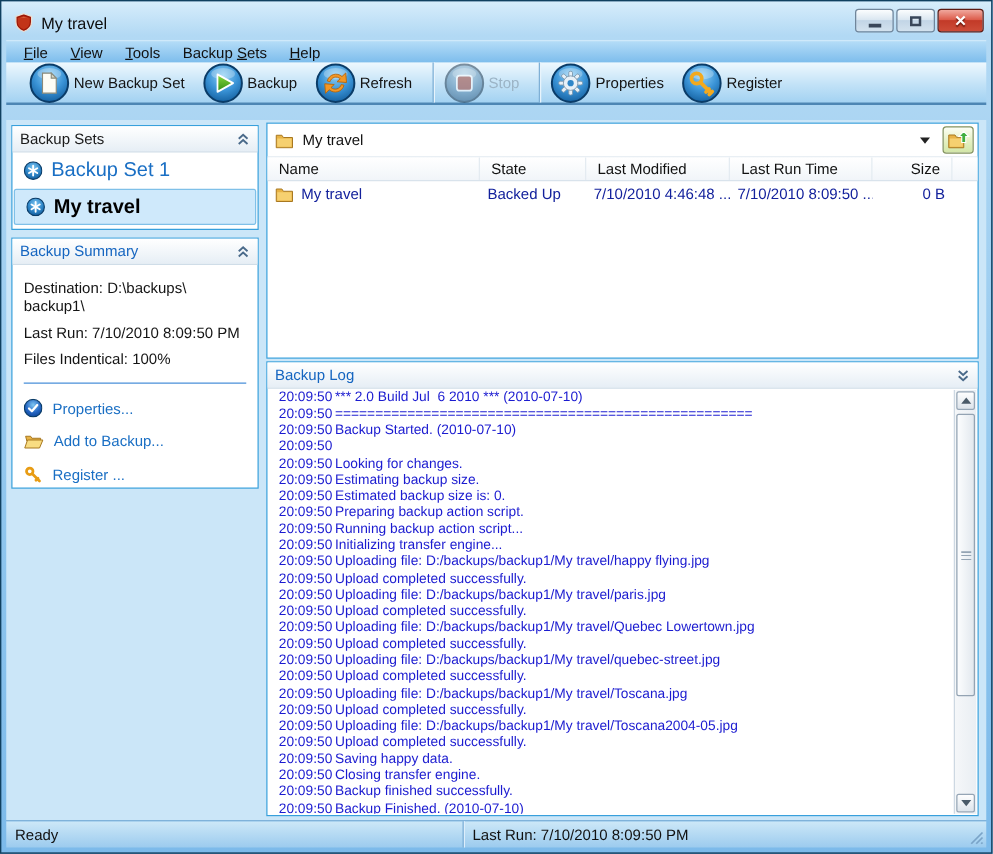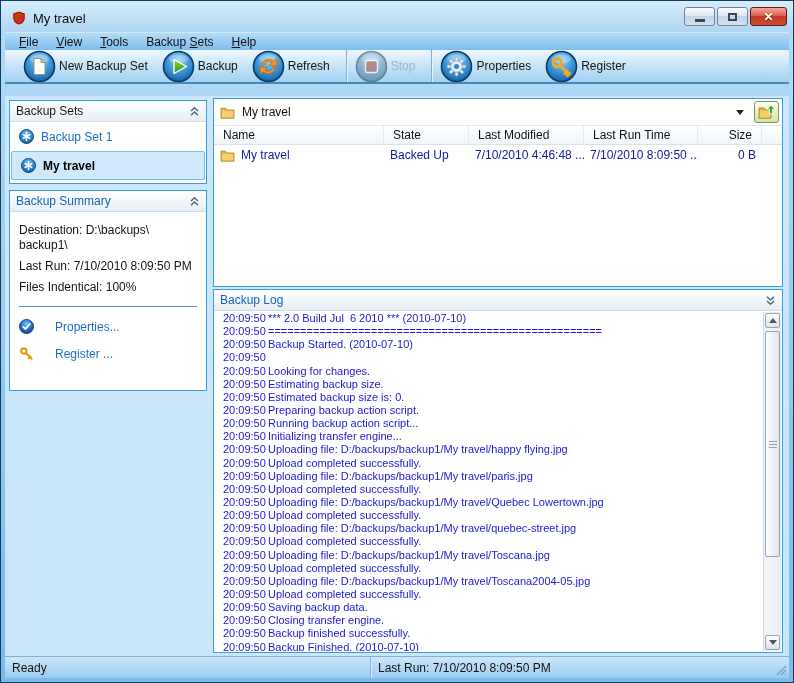--- a/index.html
+++ b/index.html
@@ -42,28 +42,28 @@
   .content { position:absolute; left:4px; right:4px; top:95px; bottom:26px; background:#cbe6f8; }
 
   .panel { position:absolute; background:#fff; border:1px solid #38a0dc; }
   .panel-header { height:21px; display:flex; align-items:center; padding:0 6px;
     background:linear-gradient(#ffffff,#e6eef5); border-bottom:1px solid #cfdde8; font-size:12px; color:#1a1a1a; }
   .panel-header .ph-title { flex:1; }
   .panel-header.blue .ph-title { color:#1565c0; }
 
   
   .sb-panel-sets { left:4px; top:4px; width:198px; height:84px; }
-  .bs-item { height:29px; display:flex; align-items:center; gap:7px; padding-left:9px; font-size:12px; color:#1a6fc4; }
+  .bs-item { height:29px; display:flex; align-items:center; gap:7px; padding-left:9px; font-size:16px; color:#1a6fc4; }
   .bs-item.selected { background:#cfe9fb; border:1px solid #7fc0e8; border-radius:2px; margin:0 1px; color:#000; font-weight:bold; }
 
   .sb-panel-sum { left:4px; top:94px; width:198px; height:201px; }
   .sum-body { padding:5px 9px 0 9px; font-size:12px; color:#141414; }
   .sum-line { margin:6px 0; line-height:15px; }
   .sum-hr { border:none; border-top:1px solid #4a90d9; margin:11px 0 4px 0; }
-  .sum-link { display:flex; align-items:center; gap:21px; color:#1a6fc4; font-size:12px; margin:12px 0; cursor:default; }
+  .sum-link { display:flex; align-items:center; gap:8px; color:#1a6fc4; font-size:12px; margin:12px 0; cursor:default; }
 
   
   .main-top { left:208px; right:6px; top:2px; height:189px; }
   .pathbar { height:27px; display:flex; align-items:center; padding:0 3px 0 6px; border-bottom:1px solid #e2eaf1; }
   .pathbar .path-text { font-size:12px; color:#111; margin-left:7px; flex:1; }
   .dd-arrow { width:0; height:0; border-left:4px solid transparent; border-right:4px solid transparent; border-top:5px solid #222; margin-right:10px; }
   .up-btn { width:25px; height:22px; border:1px solid #82925e; border-radius:3px;
     background:linear-gradient(#fcfef4,#e4f0c2 55%,#d2e6a8); display:flex; align-items:center; justify-content:center; }
 
   .thead { display:flex; height:19px; align-items:center; font-size:12px; color:#111;
@@ -369,20 +369,29 @@
                   </radialGradient>
                 </defs>
               <circle cx="7.5" cy="7.5" r="7" fill="url(#g-pl)" stroke="#0a3c68" stroke-width="0.9"></circle>
               <path d="M4.2 7.8 L6.5 10 L10.8 5" stroke="#fff" stroke-width="1.8" fill="none" stroke-linecap="round" stroke-linejoin="round"></path>
             </svg>
           </span>
           <span>Properties...</span>
         </div>
         <div class="sum-link">
           <span class="icon">
+            <svg width="16" height="14" viewBox="0 0 16 14">
+              <path d="M1.5 3 h4 l1 1.6 h7 v2.2 H2.5 Z" fill="#e8b345" stroke="#a87820" stroke-width="0.8"></path>
+              <path d="M3 6 H15.3 L12.6 12.4 H0.8 Z" fill="#f8dc82" stroke="#a87820" stroke-width="0.8"></path>
+            </svg>
+          </span>
+          <span>Add to Backup...</span>
+        </div>
+        <div class="sum-link">
+          <span class="icon">
             <svg width="15" height="15" viewBox="0 0 15 15">
               <g stroke="#e89c14" stroke-width="2.2" fill="none" stroke-linecap="round">
                 <circle cx="4.8" cy="5" r="2.6"></circle>
                 <path d="M6.8 7 L12.6 12.8"></path>
                 <path d="M9.8 12.2 L11.4 10.6"></path>
               </g>
             </svg>
           </span>
           <span>Register ...</span>
         </div>
@@ -550,21 +559,21 @@
             <span class="log-text">Uploading file: D:/backups/backup1/My travel/Toscana2004-05.jpg</span>
           </div>
 
           <div class="log-line">
             <span class="log-time">20:09:50</span>
             <span class="log-text">Upload completed successfully.</span>
           </div>
 
           <div class="log-line">
             <span class="log-time">20:09:50</span>
-            <span class="log-text">Saving backup data.</span>
+            <span class="log-text">Saving happy data.</span>
           </div>
 
           <div class="log-line">
             <span class="log-time">20:09:50</span>
             <span class="log-text">Closing transfer engine.</span>
           </div>
 
           <div class="log-line">
             <span class="log-time">20:09:50</span>
             <span class="log-text">Backup finished successfully.</span>

